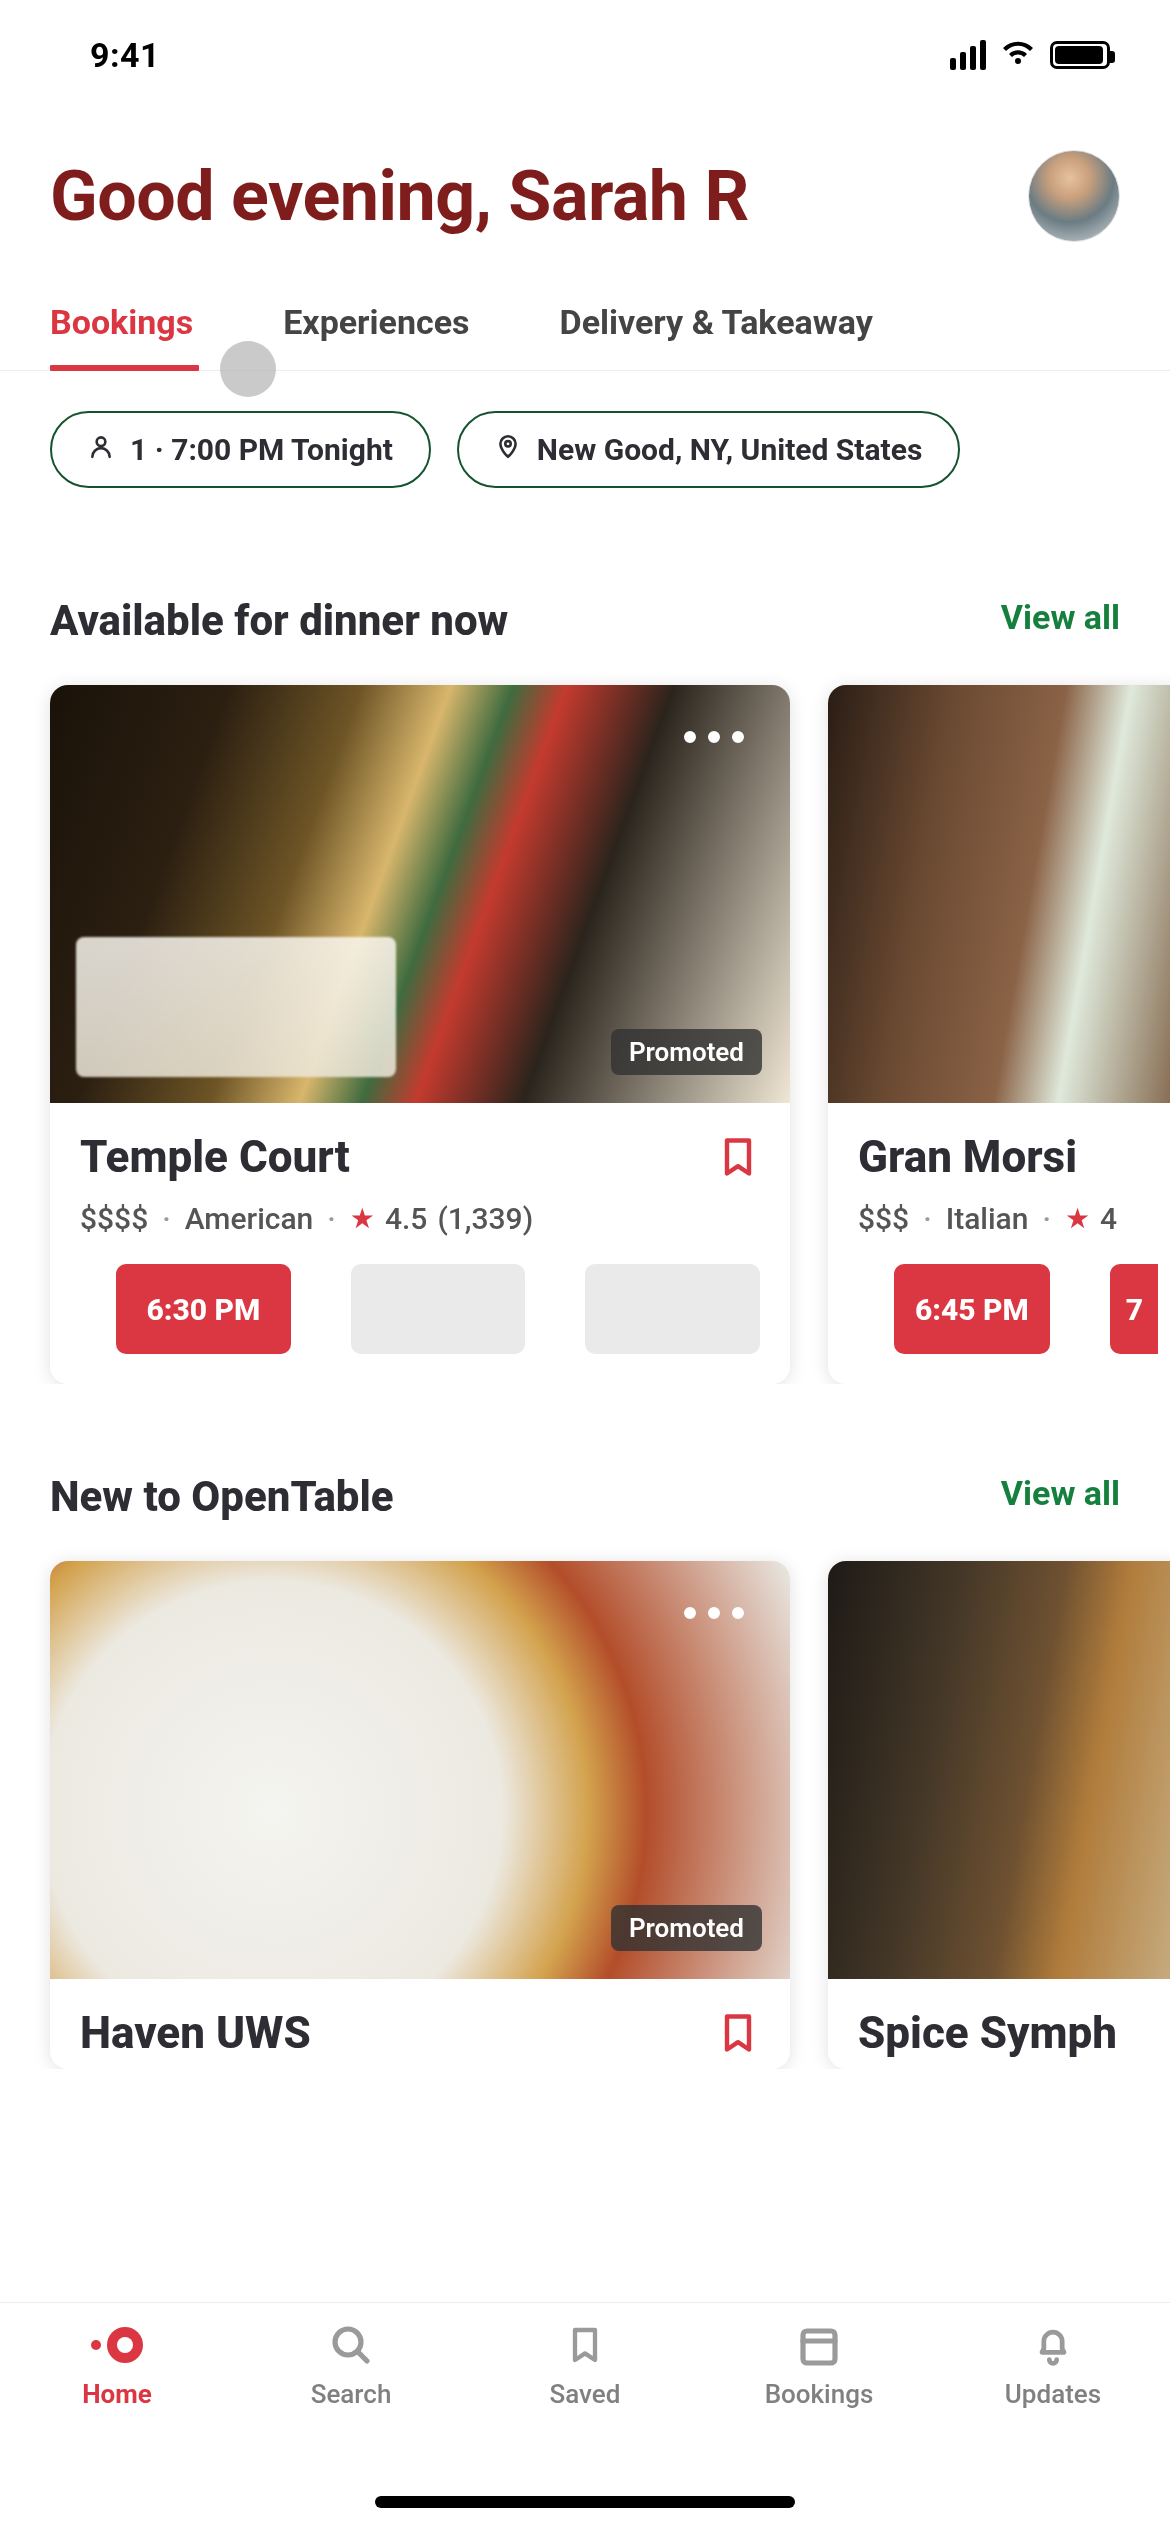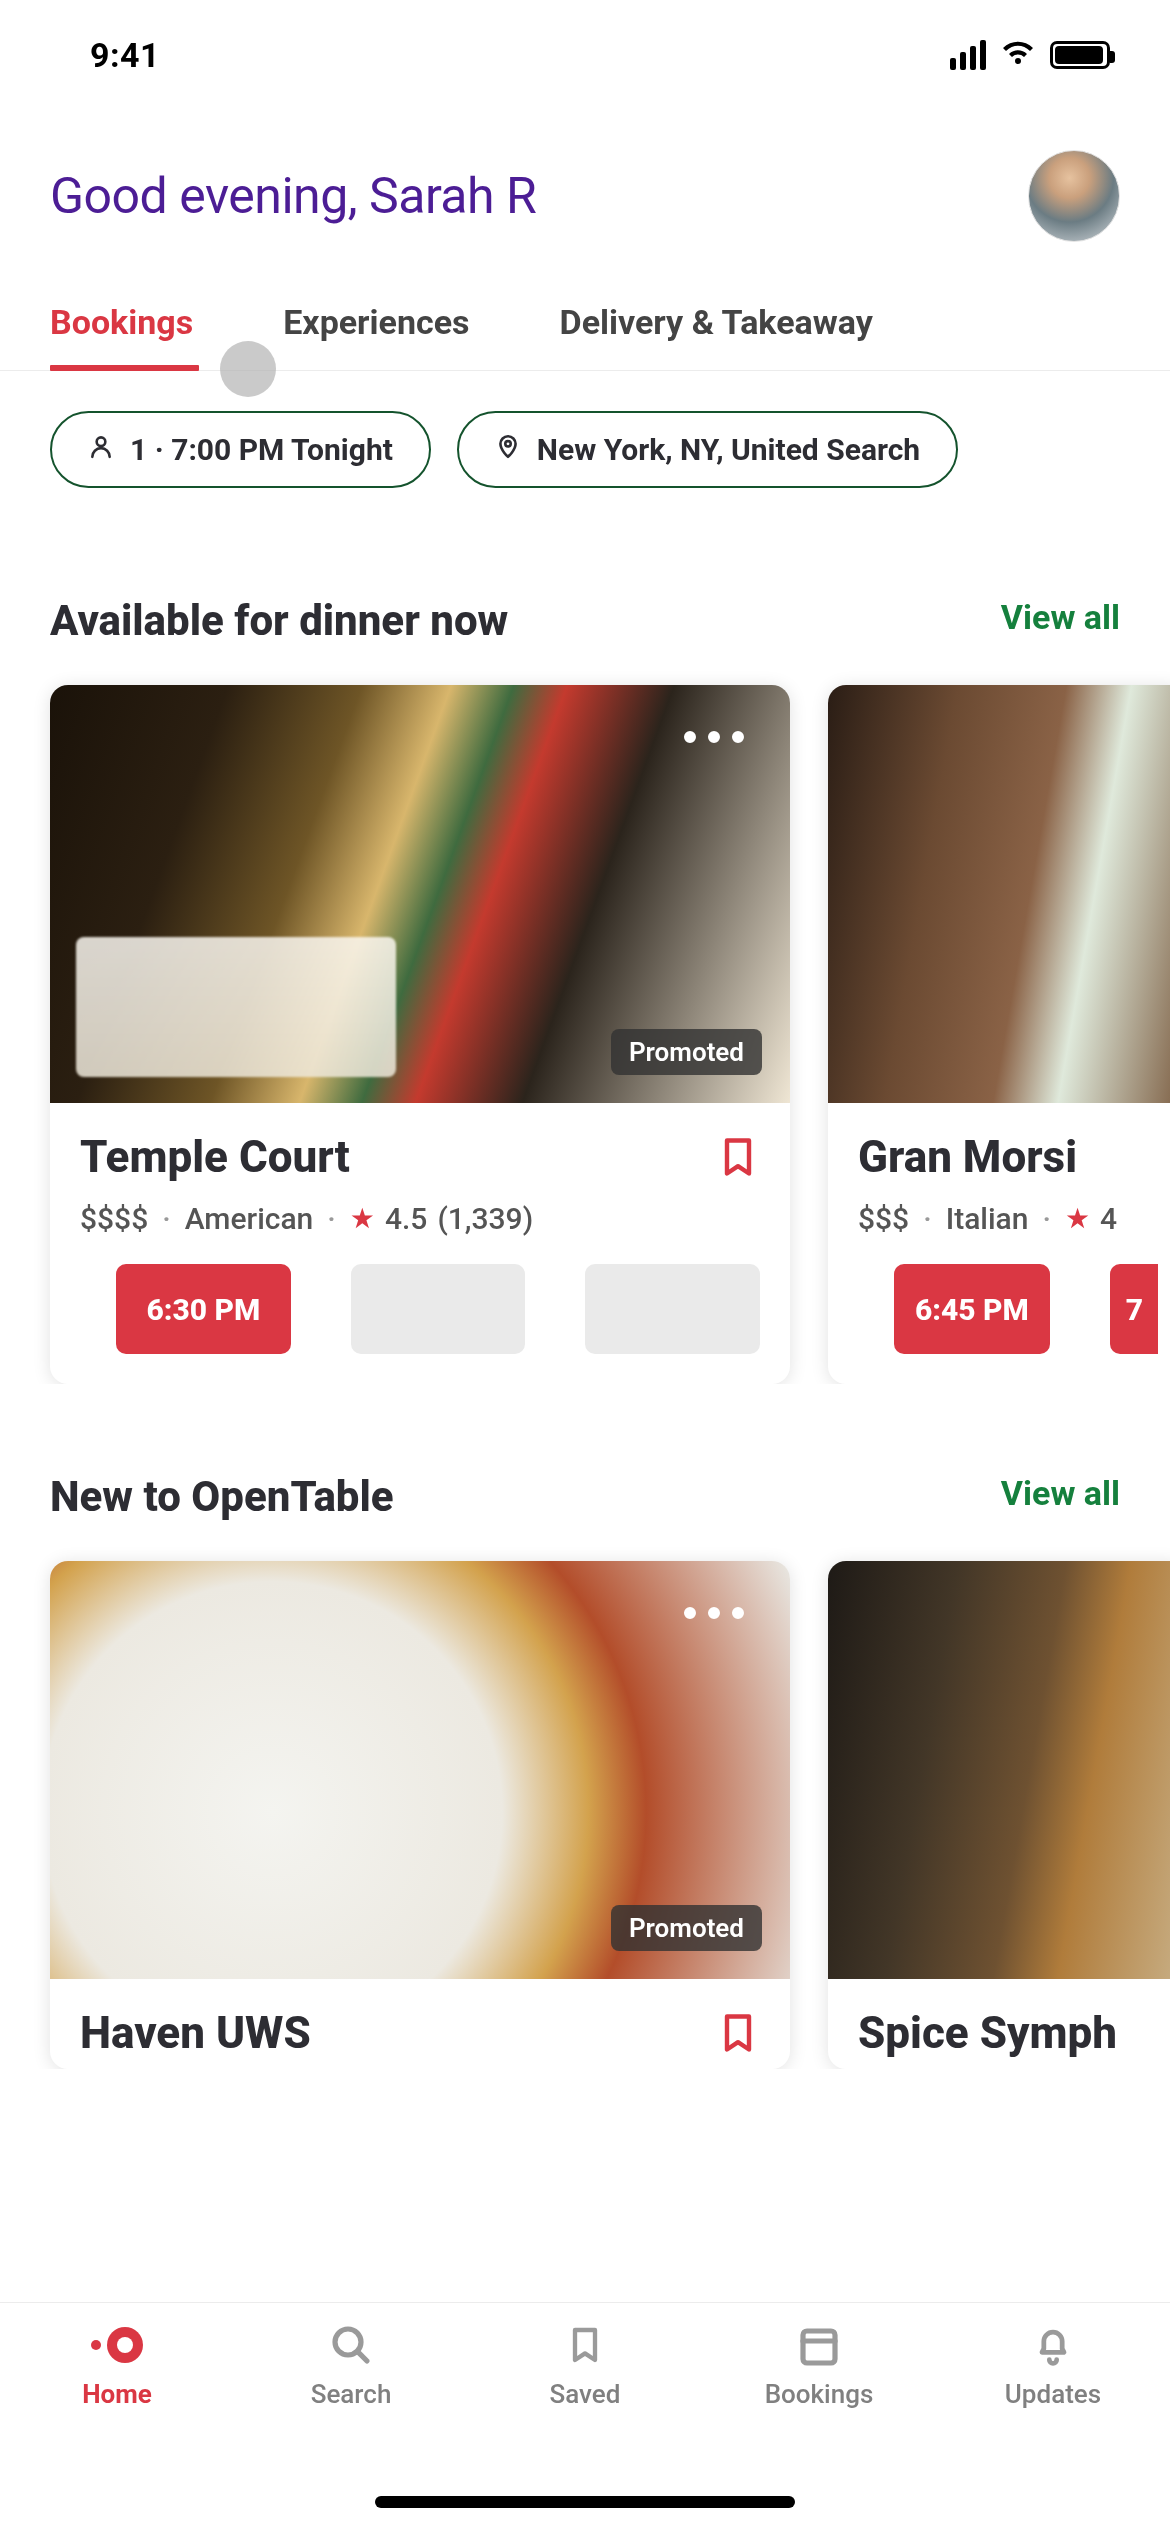--- a/index.html
+++ b/index.html
@@ -12,21 +12,21 @@
   .cell-bars span { width: 6px; background: #000; border-radius: 2px; }
   .cell-bars span:nth-child(1){height:12px}.cell-bars span:nth-child(2){height:18px}.cell-bars span:nth-child(3){height:24px}.cell-bars span:nth-child(4){height:30px}
   .wifi-ic { width: 36px; height: 26px; }
   .batt { width: 60px; height: 28px; border: 3px solid #000; border-radius: 7px; position: relative; }
   .batt::after { content:""; position:absolute; right:-8px; top:7px; width:5px; height:12px; background:#000; border-radius:0 3px 3px 0; }
   .batt-fill { position:absolute; left:2px; top:2px; bottom:2px; width:48px; background:#000; border-radius:4px; }
 
   
   .header { padding: 40px 50px 0 50px; }
   .greet-row { display:flex; align-items:center; justify-content:space-between; }
-  .greeting { font-size: 50px; font-weight: 400; color: #4c1d95; letter-spacing: -0.5px; }
+  .greeting { font-size: 70px; font-weight: 700; color: #7f1d1d; letter-spacing: -0.5px; }
   .avatar { width: 92px; height: 92px; border-radius: 50%; background: radial-gradient(circle at 45% 30%, #e6c29f 0%, #caa07d 25%, #6b7c83 55%, #d8dce0 100%); border: 1px solid #e3e3e3; }
 
   
   .tabs { display:flex; gap: 90px; padding: 60px 50px 0 50px; border-bottom: 1px solid #ececec; }
   .tab { font-size: 34px; font-weight: 700; color: #444; padding-bottom: 28px; position: relative; }
   .tab.active { color: #da3743; }
   .tab.active::after { content:""; position:absolute; left:0; right:-6px; bottom:-1px; height:6px; background:#da3743; border-radius:1px; }
 
   
   .filters-row { display:flex; gap: 26px; padding: 40px 50px 0 50px; position: relative; }
@@ -130,21 +130,21 @@
     </span>
     <span>1 · 7:00 PM Tonight</span>
   </div>
   <div class="chip">
     <span>
       <svg width="26" height="30" viewBox="0 0 24 24" fill="none" stroke="#2d2d33" stroke-width="2.4" stroke-linecap="round" stroke-linejoin="round">
           <path d="M12 22s7-6.2 7-12A7 7 0 005 10c0 5.8 7 12 7 12z"></path>
           <circle cx="12" cy="10" r="2.5"></circle>
         </svg>
     </span>
-    <span>New York, NY, United Search</span>
+    <span>New Good, NY, United States</span>
   </div>
 </div>
 
 <div class="section">
   <div class="sec-head">
     <div class="sec-title">Available for dinner now</div>
     <div class="view-all">View all</div>
   </div>
   <div class="carousel">
 

